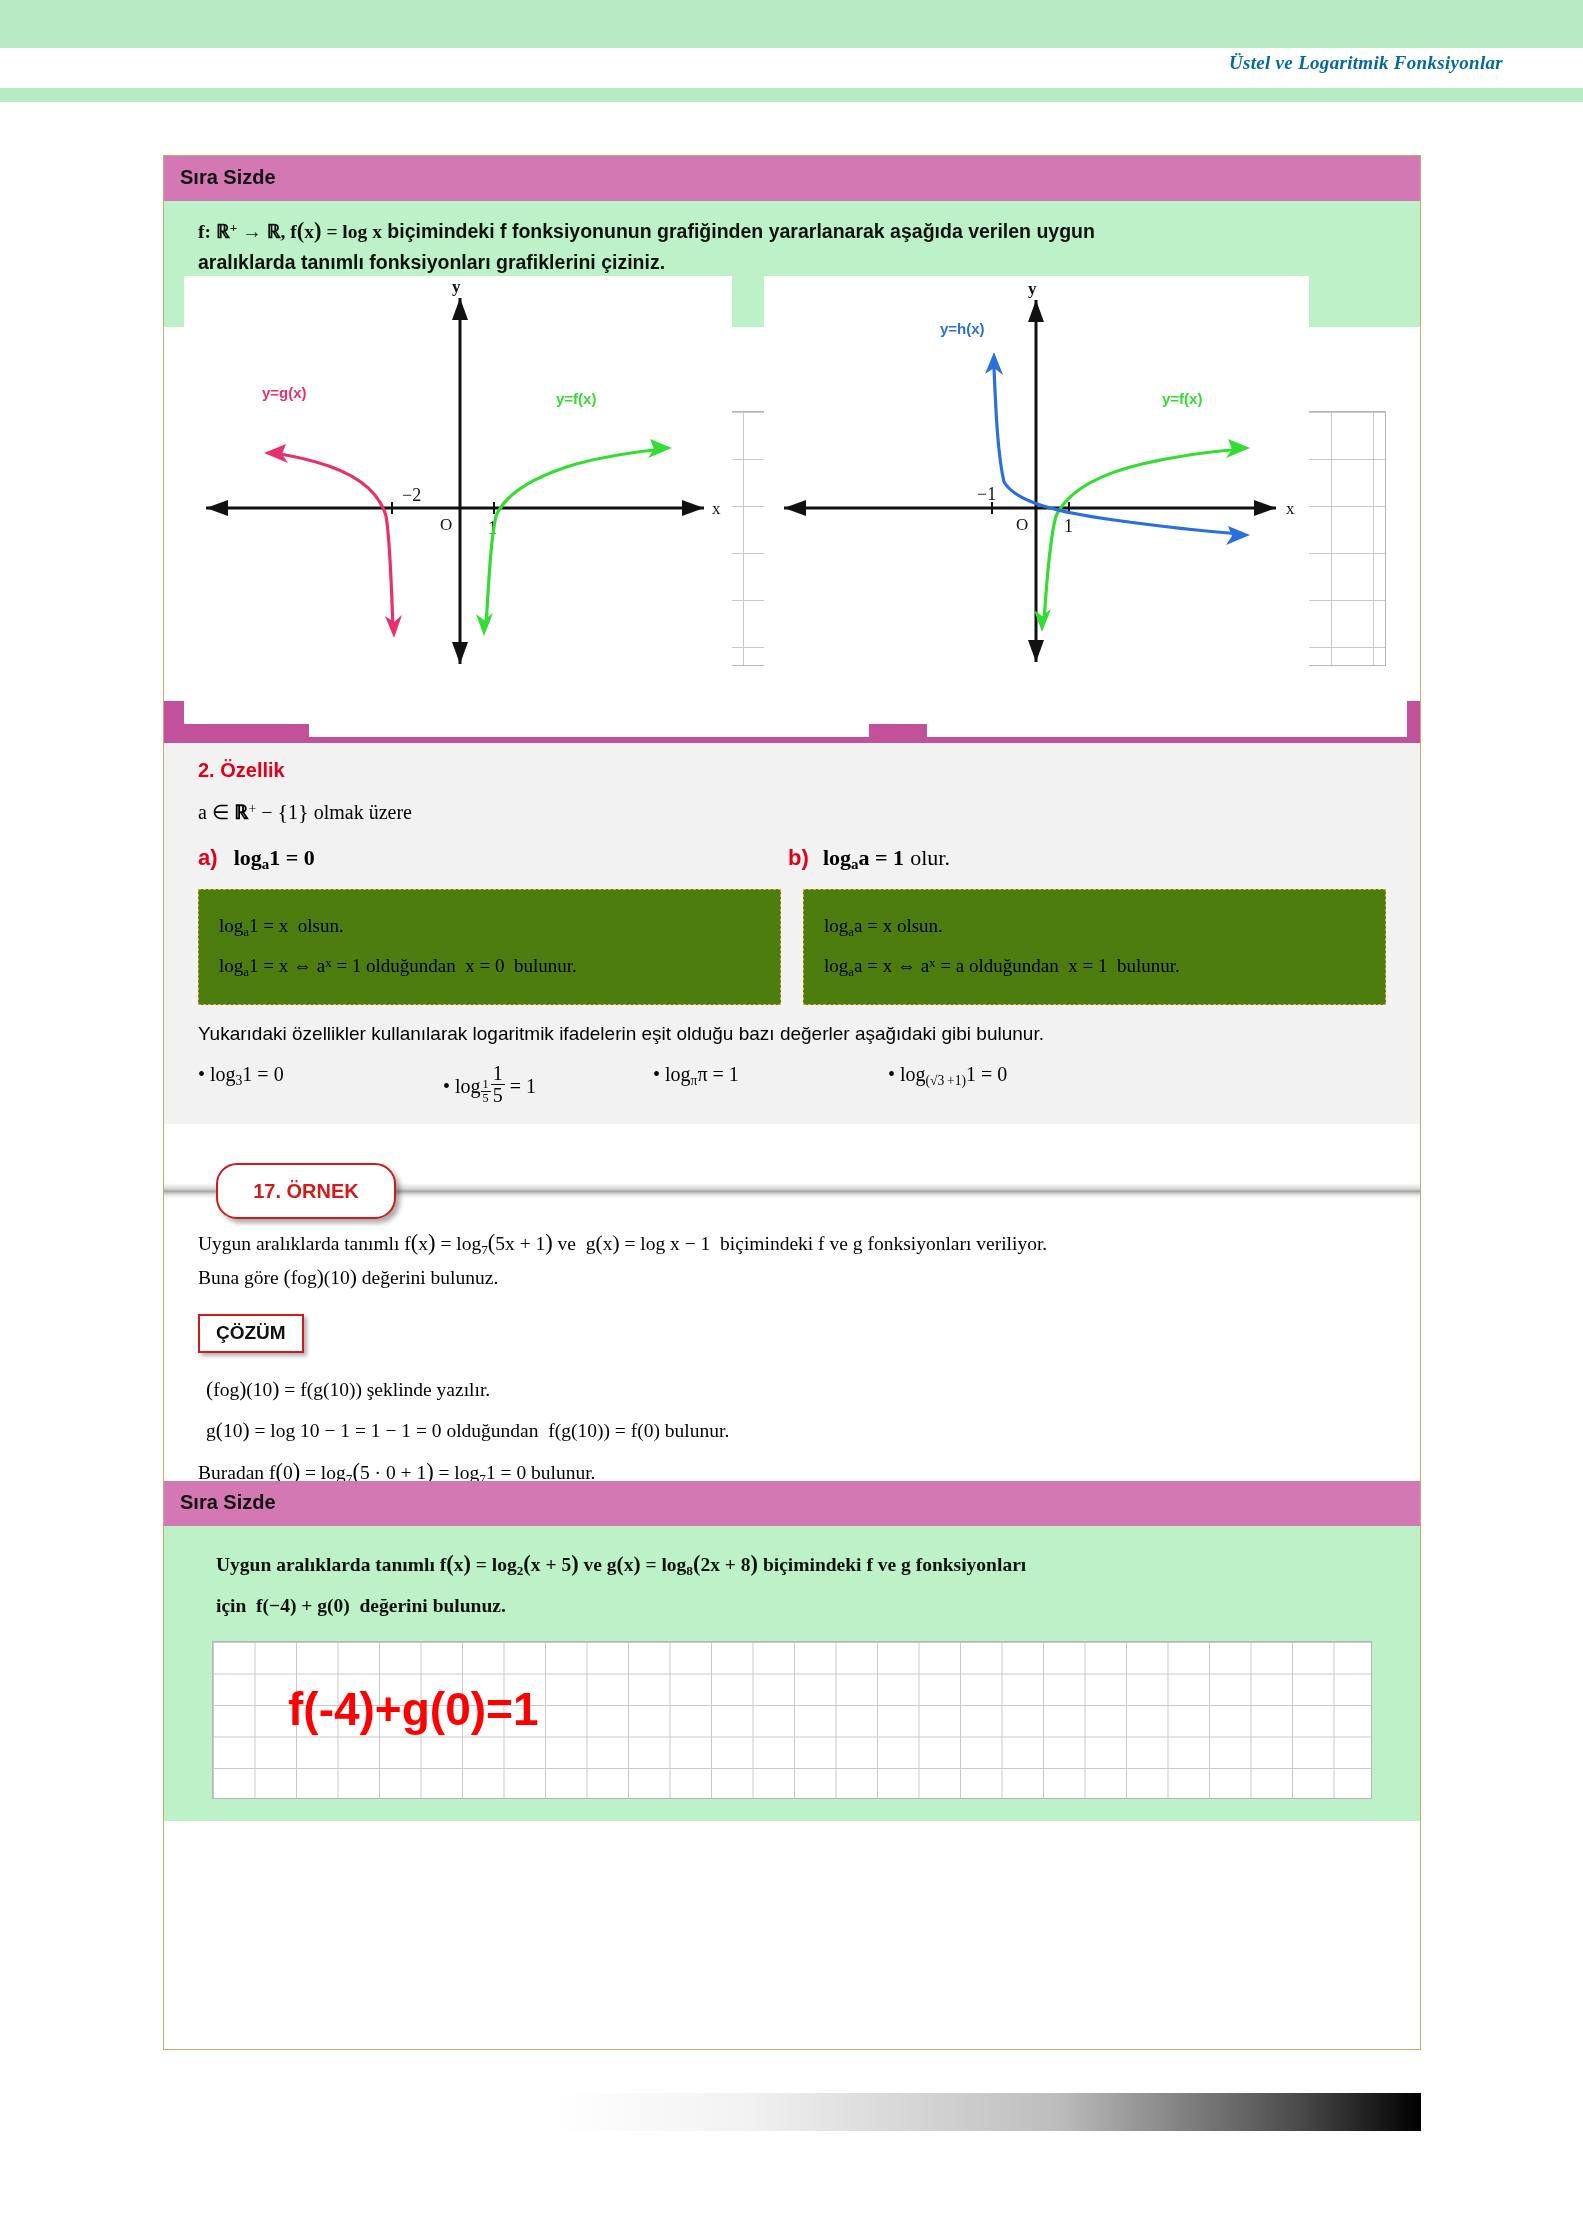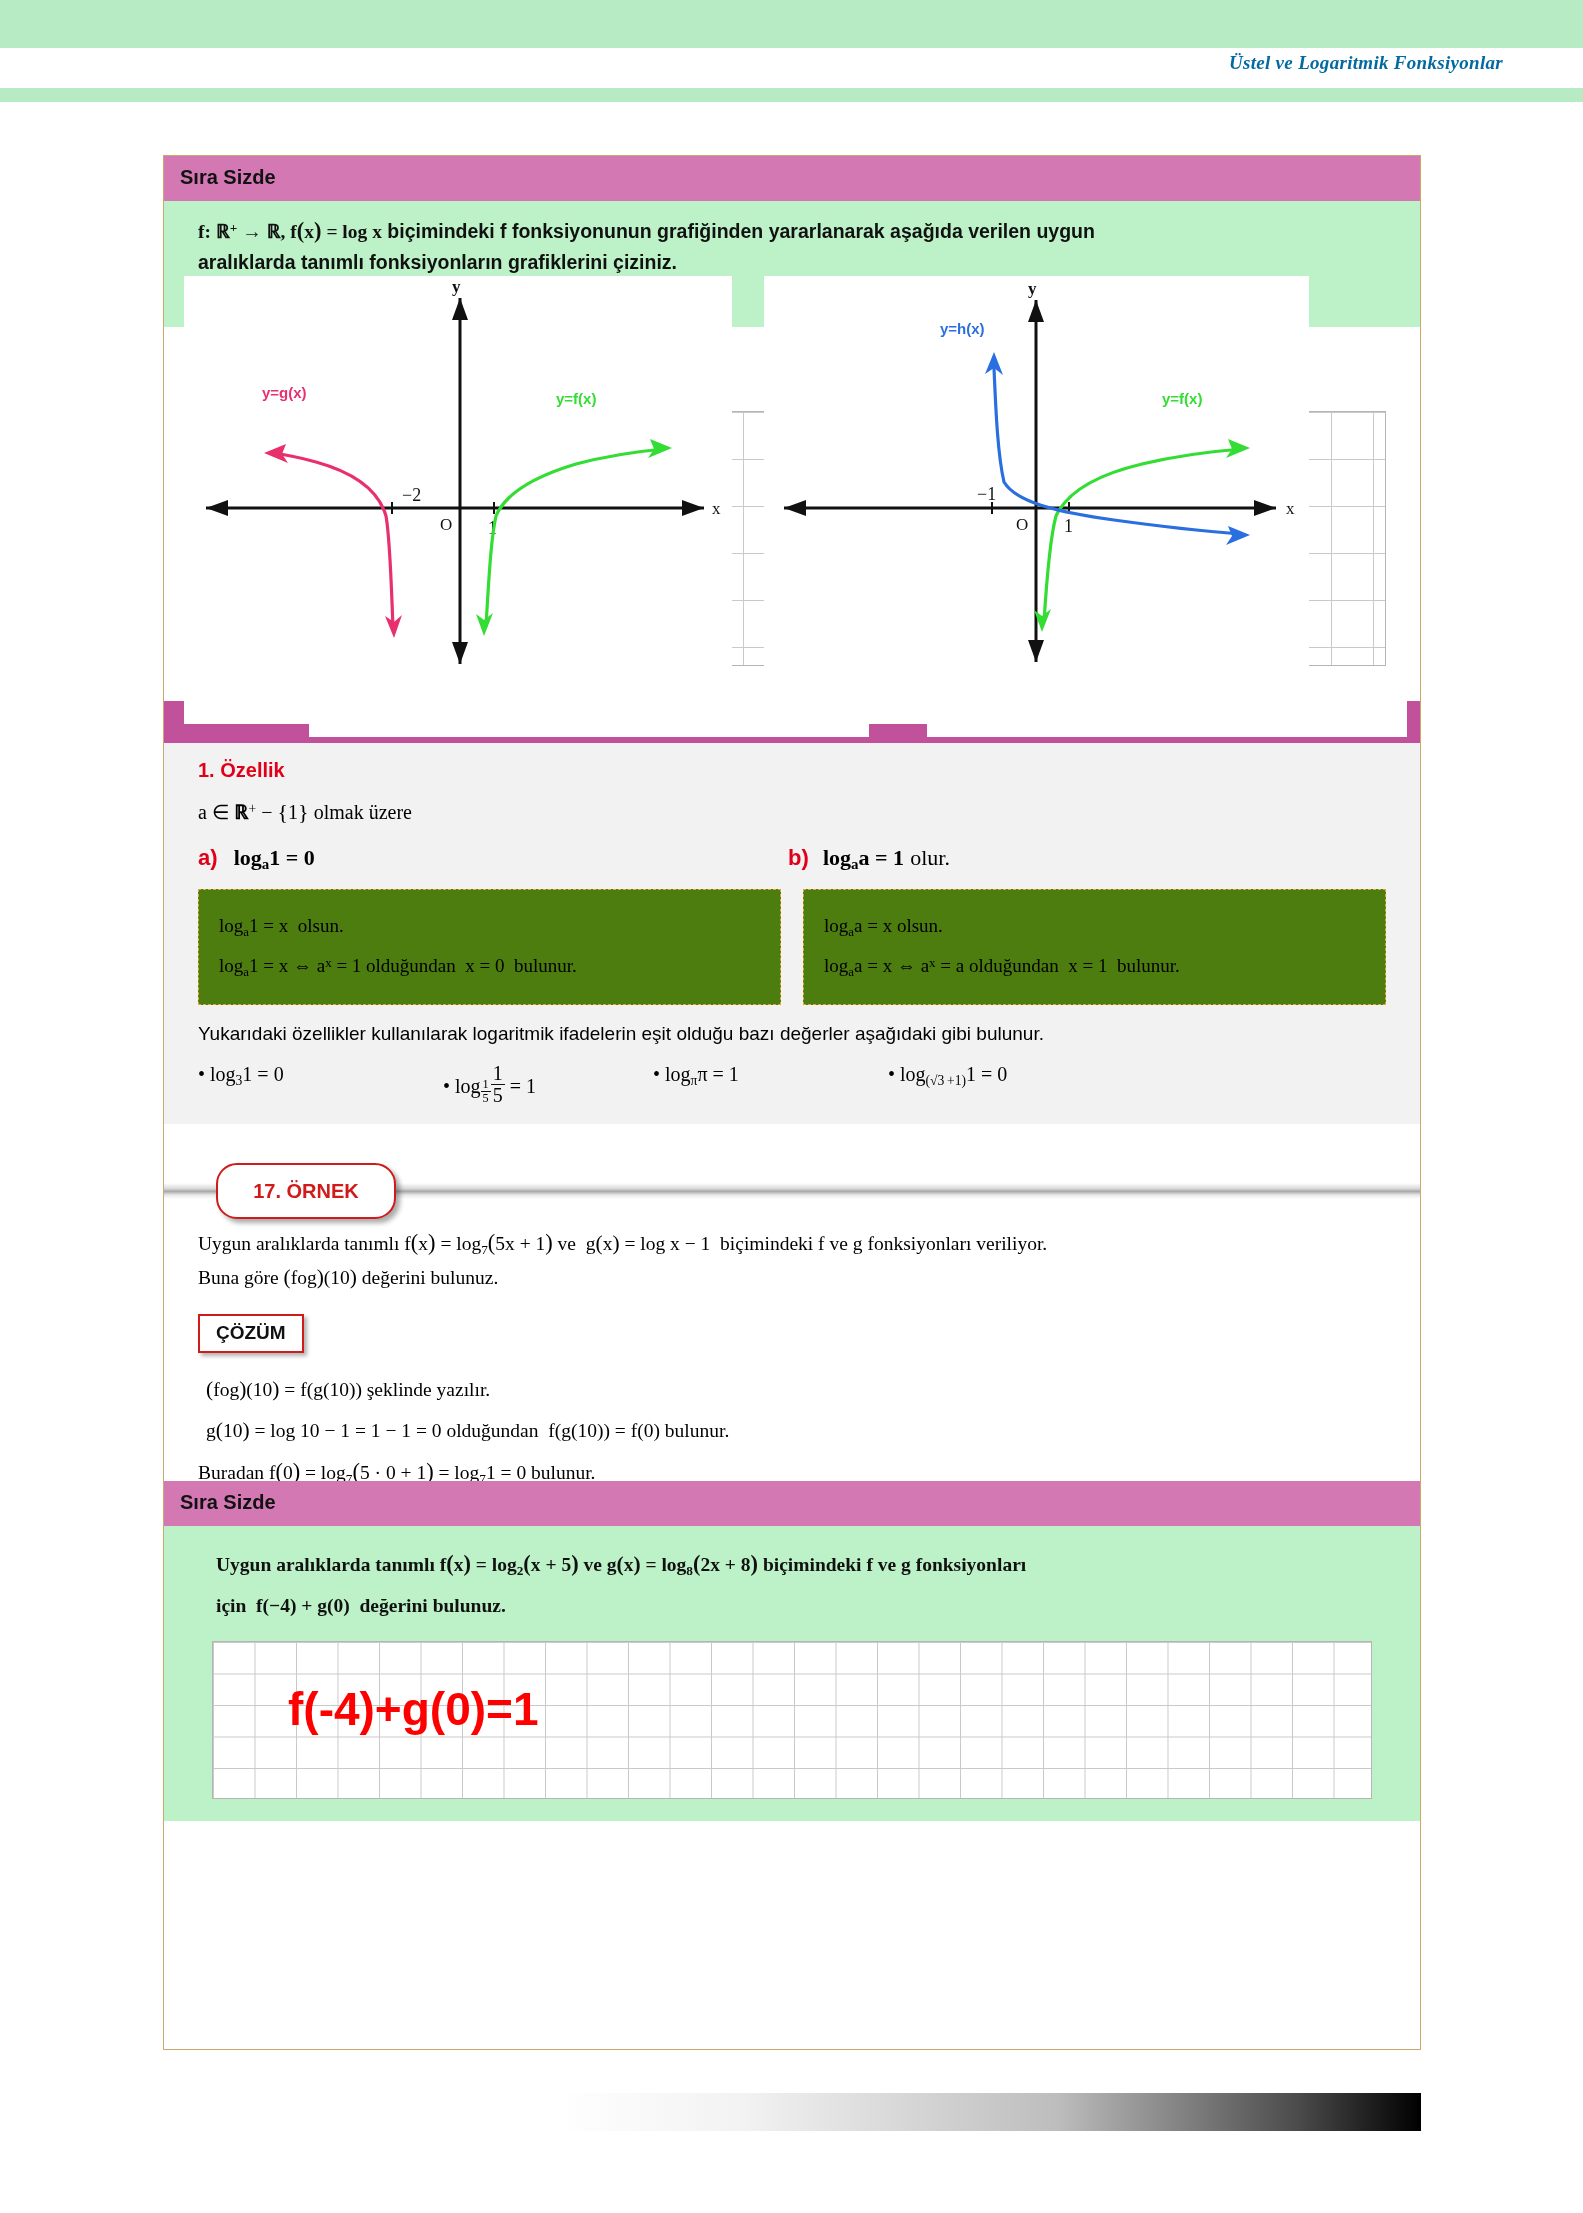--- a/index.html
+++ b/index.html
@@ -186,21 +186,21 @@
 <div class="header-rule"></div>
 
 <div class="page-frame">
 
   <div id="sira1">
     <div class="sira-header">Sıra Sizde</div>
     <div class="sira-body">
       <div class="q-main">
         <span class="mathline">f: <span class="bb">ℝ</span><sup>+</sup> → <span class="bb">ℝ</span>, f<span style="font-size:1.15em">(</span>x<span style="font-size:1.15em">)</span> = log x</span>
         <span> biçimindeki f fonksiyonunun grafiğinden yararlanarak aşağıda verilen uygun</span><br>
-        <span>aralıklarda tanımlı  fonksiyonların grafiklerini çiziniz.</span>
+        <span>aralıklarda tanımlı  fonksiyonları grafiklerini çiziniz.</span>
       </div>
       <div class="ab-row">
         <div class="ab-a">
           <span class="redb">a)</span>
           <span class="mathline" style="margin-left:10px">g(x) = 3 + log(−x − 2)</span>
         </div>
         <div class="ab-b">
           <span class="redb">b)</span>
           <span class="mathline" style="margin-left:6px">h(x) = − log(x + 1)</span>
         </div>
@@ -271,21 +271,21 @@
 
   <div id="section-banner">
     <span>LOGARİTMA FONKSİYONU</span>
   </div>
   <div id="banner-mask-3"></div>
   <div id="banner-mask-4"></div>
   <div id="banner-mask-1"></div>
   <div id="banner-mask-2"></div>
 
   <div id="ozellik">
-    <div class="oz-title">1. Özellik</div>
+    <div class="oz-title">2. Özellik</div>
     <div class="oz-cond mathline">
       a ∈ <span class="bb">ℝ</span><sup>+</sup> − <span style="font-size:1.1em">{</span>1<span style="font-size:1.1em">}</span> olmak üzere
     </div>
     <div class="oz-ab">
       <div class="c1">
         <span class="redb">a)</span>
         <span class="mathline" style="margin-left:10px;font-weight:bold">log<sub>a</sub>1 = 0</span>
       </div>
       <div>
         <span class="redb">b)</span>

